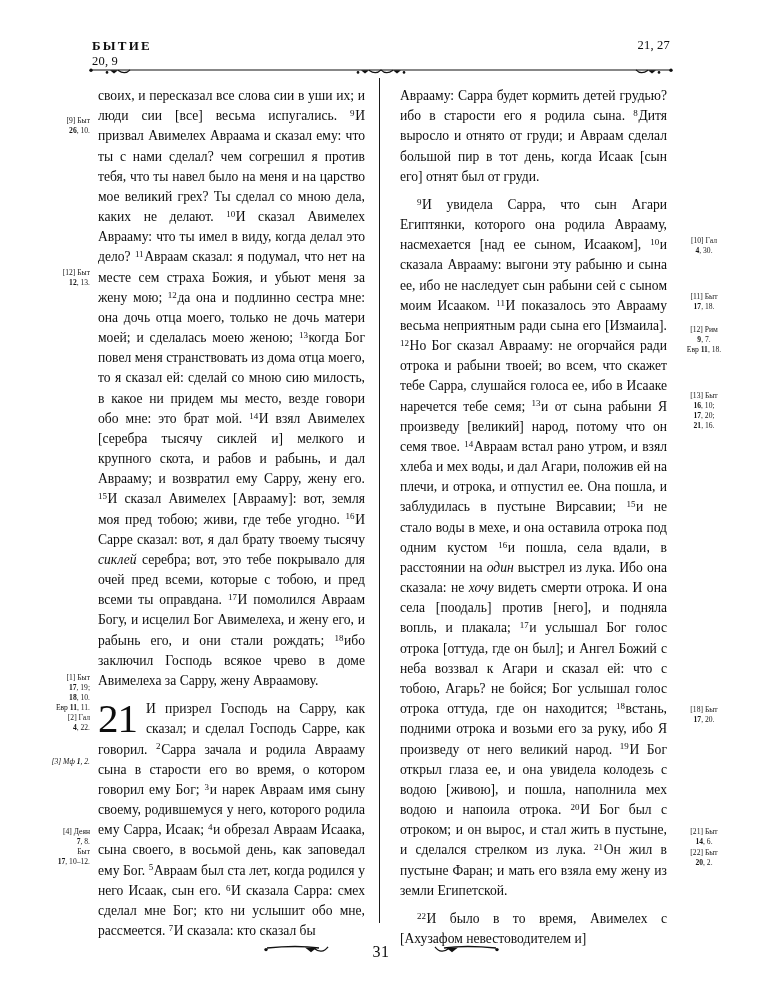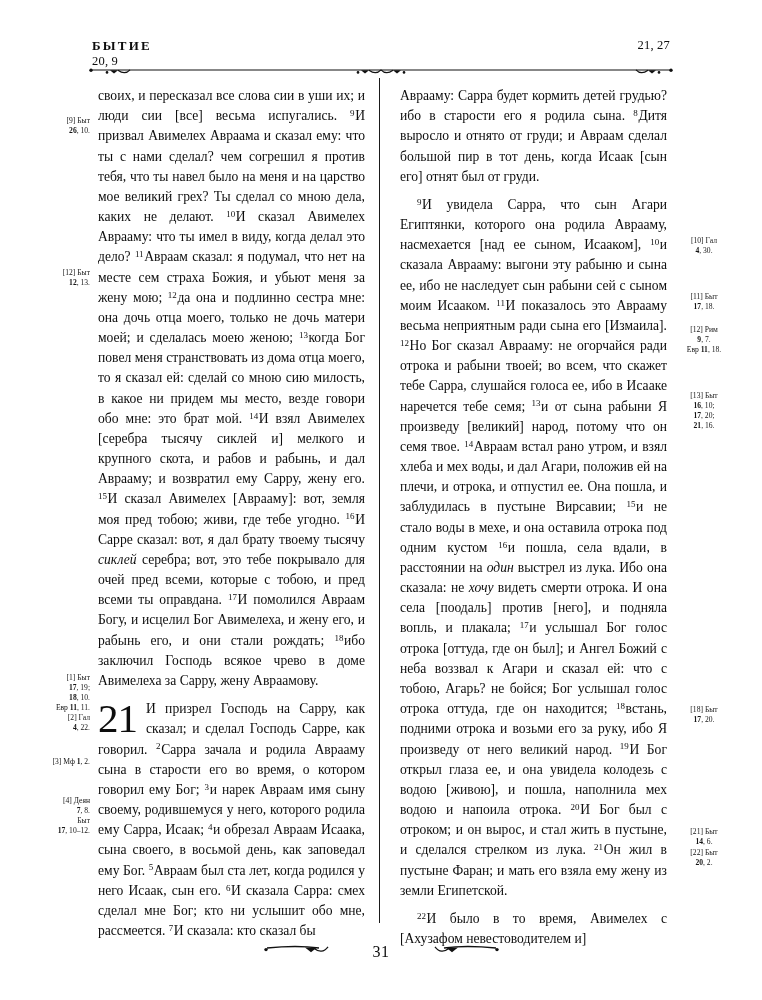--- a/index.html
+++ b/index.html
@@ -186,22 +186,22 @@
   <div class="col col-right" id="col-right">
       <p class="vtext">Аврааму: Сарра будет кормить детей грудью? ибо в старости его я родила сына. <sup class="vn">8</sup>Дитя выросло и отнято от груди; и Авраам сделал большой пир в тот день, когда Исаак [сын его] отнят был от груди.</p>
       <p class="vtext indent"><sup class="vn">9</sup>И увидела Сарра, что сын Агари Египтянки, которого она родила Аврааму, насмехается [над ее сыном, Исааком], <sup class="vn">10</sup>и сказала Аврааму: выгони эту рабыню и сына ее, ибо не наследует сын рабыни сей с сыном моим Исааком. <sup class="vn">11</sup>И показалось это Аврааму весьма неприятным ради сына его [Измаила]. <sup class="vn">12</sup>Но Бог сказал Аврааму: не огорчайся ради отрока и рабыни твоей; во всем, что скажет тебе Сарра, слушайся голоса ее, ибо в Исааке наречется тебе семя; <sup class="vn">13</sup>и от сына рабыни Я произведу [великий] народ, потому что он семя твое. <sup class="vn">14</sup>Авраам встал рано утром, и взял хлеба и мех воды, и дал Агари, положив ей на плечи, и отрока, и отпустил ее. Она пошла, и заблудилась в пустыне Вирсавии; <sup class="vn">15</sup>и не стало воды в мехе, и она оставила отрока под одним кустом <sup class="vn">16</sup>и пошла, села вдали, в расстоянии на <em class="ital">один</em> выстрел из лука. Ибо она сказала: не <em class="ital">хочу</em> видеть смерти отрока. И она села [поодаль] против [него], и подняла вопль, и плакала; <sup class="vn">17</sup>и услышал Бог голос отрока [оттуда, где он был]; и Ангел Божий с неба воззвал к Агари и сказал ей: что с тобою, Агарь? не бойся; Бог услышал голос отрока оттуда, где он находится; <sup class="vn">18</sup>встань, подними отрока и возьми его за руку, ибо Я произведу от него великий народ. <sup class="vn">19</sup>И Бог открыл глаза ее, и она увидела колодезь с водою [живою], и пошла, наполнила мех водою и напоила отрока. <sup class="vn">20</sup>И Бог был с отроком; и он вырос, и стал жить в пустыне, и сделался стрелком из лука. <sup class="vn">21</sup>Он жил в пустыне Фаран; и мать его взяла ему жену из земли Египетской.</p>
       <p class="vtext indent"><sup class="vn">22</sup>И было в то время, Авимелех с [Ахузафом невестоводителем и]</p>
     </div>
 
   <div id="margins">
       <div class="marginal left" style="top: 116px;">[9] Быт<br><b>26</b>, 10.</div>
       <div class="marginal left" style="top: 268px;">[12] Быт<br><b>12</b>, 13.</div>
       <div class="marginal left" style="top: 673px;">[1] Быт<br><b>17</b>, 19;<br><b>18</b>, 10.<br>Евр <b>11</b>, 11.<br>[2] Гал<br><b>4</b>, 22.</div>
-      <div class="marginal left" style="top: 757px;">[3] Мф <b>1</b>, 2.</div>
-      <div class="marginal left" style="top: 796px;">[4] Деян<br><b>7</b>, 8.<br>Быт<br><b>17</b>, 10–12.</div>
+      <div class="marginal left" style="top: 757px; font-style: italic;">[3] Мф <b>1</b>, 2.</div>
+      <div class="marginal left" style="top: 827px;">[4] Деян<br><b>7</b>, 8.<br>Быт<br><b>17</b>, 10–12.</div>
       <div class="marginal right" style="top: 236px;">[10] Гал<br><b>4</b>, 30.</div>
       <div class="marginal right" style="top: 292px;">[11] Быт<br><b>17</b>, 18.</div>
       <div class="marginal right" style="top: 325px;">[12] Рим<br><b>9</b>, 7.<br>Евр <b>11</b>, 18.</div>
       <div class="marginal right" style="top: 391px;">[13] Быт<br><b>16</b>, 10;<br><b>17</b>, 20;<br><b>21</b>, 16.</div>
       <div class="marginal right" style="top: 705px;">[18] Быт<br><b>17</b>, 20.</div>
       <div class="marginal right" style="top: 827px;">[21] Быт<br><b>14</b>, 6.</div>
       <div class="marginal right" style="top: 848px;">[22] Быт<br><b>20</b>, 2.</div>
     </div>
 
   <div class="footer">

